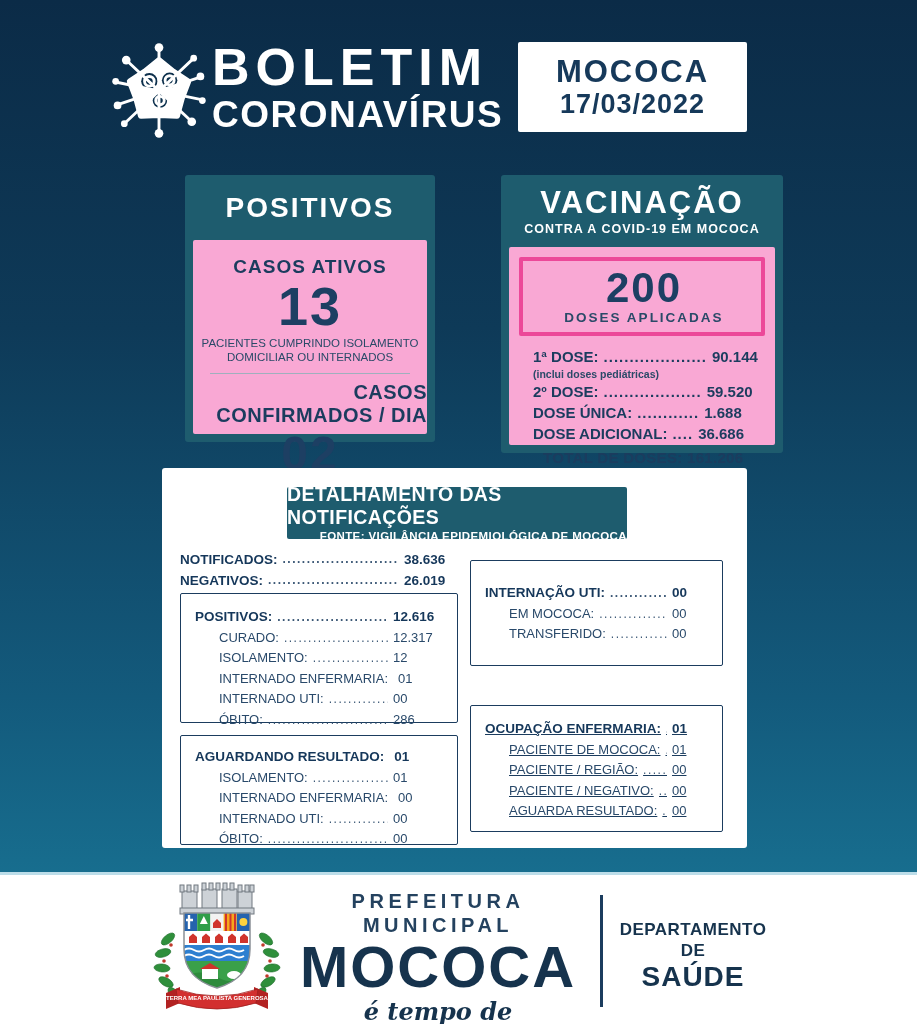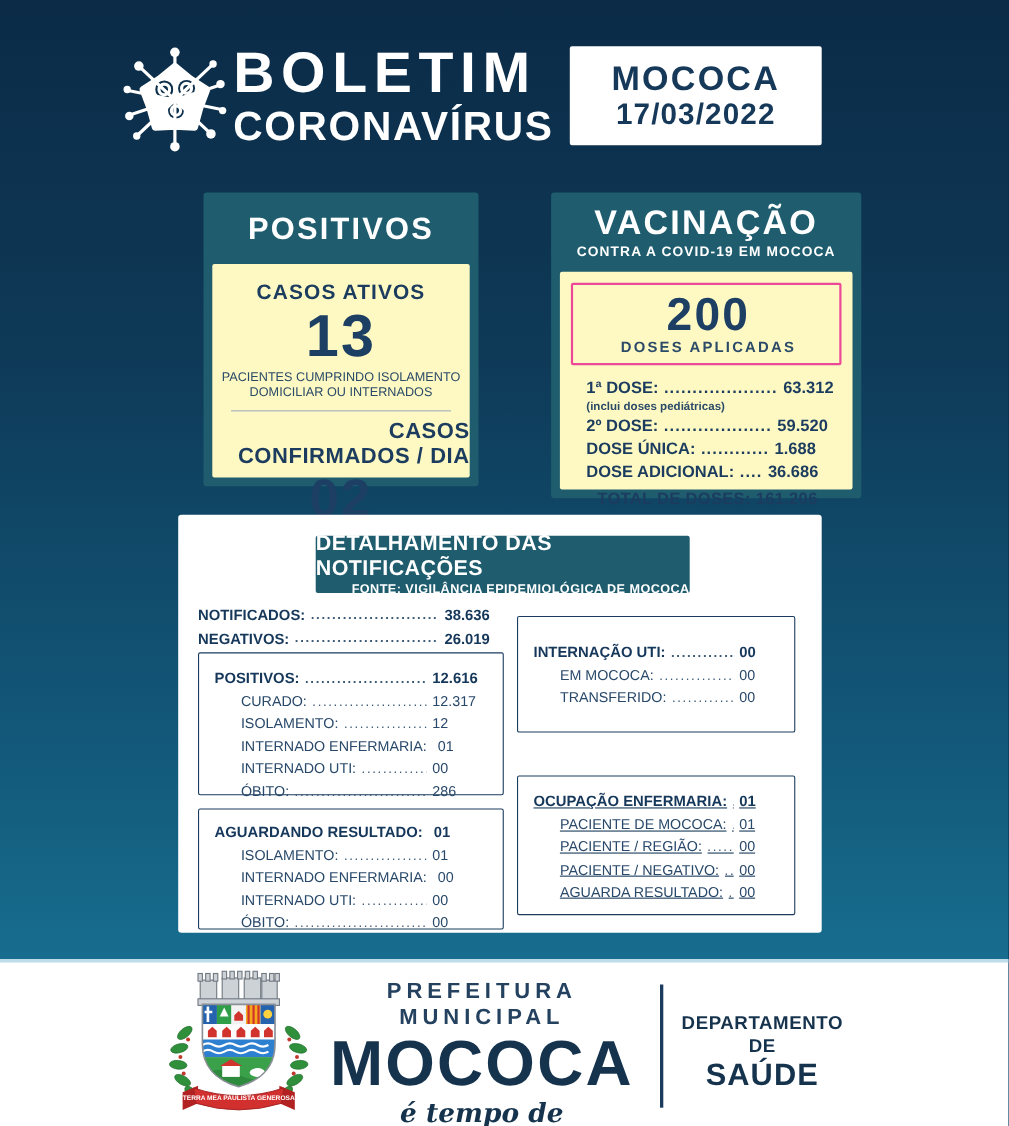--- a/index.html
+++ b/index.html
@@ -15,37 +15,37 @@
   .hdr-t2{font-size:37px;font-weight:800;letter-spacing:1.5px;line-height:42px;}
   .datebox{
     position:absolute;left:518px;top:42px;width:229px;height:90px;background:#fff;
     border-radius:2px;display:flex;flex-direction:column;align-items:center;justify-content:center;
   }
   .datebox .city{font-size:31px;font-weight:800;letter-spacing:2px;color:#16395a;line-height:34px;}
   .datebox .date{font-size:27px;font-weight:800;letter-spacing:1px;color:#16395a;line-height:30px;}
   
   .card{position:absolute;background:#1e5c6e;border-radius:3px;}
   .card .card-head{display:flex;flex-direction:column;align-items:center;justify-content:center;color:#fff;}
-  .card .card-body{background:#fef9c3;margin:0 8px 8px 8px;border-radius:2px;}
+  .card .card-body{background:#f9a8d4;margin:0 8px 8px 8px;border-radius:2px;}
   #card-positivos{left:185px;top:175px;width:250px;height:267px;}
   #card-positivos .card-head{height:65px;}
   #card-positivos .card-head .ttl{font-size:28px;font-weight:800;letter-spacing:2px;}
   #card-positivos .card-body{height:186px;padding-top:8px;text-align:center;}
   .ativos-label{font-size:19px;font-weight:800;letter-spacing:1px;margin-top:8px;}
   .big-num{font-size:54px;font-weight:800;line-height:56px;color:#1d3f63;letter-spacing:2px;}
   .ativos-note{font-size:11.5px;line-height:14px;color:#2a4a68;margin-top:2px;}
   .pos-divider{width:200px;height:1px;background:#9fb0bd;margin:9px auto 7px auto;}
   .confirmados-label{font-size:20px;font-weight:800;letter-spacing:0.5px;text-align:right;}
   .big-num2{font-size:48px;font-weight:800;line-height:50px;color:#1d3f63;letter-spacing:2px;margin-top:2px;}
   #card-vacina{left:465px;top:175px;width:282px;height:278px;margin-left:36px;}
   #card-vacina .card-head{height:72px;}
   #card-vacina .card-head .ttl{font-size:31px;font-weight:800;letter-spacing:2px;line-height:34px;}
   #card-vacina .card-head .sub{font-size:12.5px;font-weight:700;letter-spacing:1px;margin-top:2px;}
   #card-vacina .card-body{height:198px;padding:10px 10px 0 10px;box-sizing:border-box;}
-  .destaque{border:2px solid #ec4899;border-radius:2px;text-align:center;padding:5px 0 7px 4px;}
+  .destaque{border:4px solid #ec4899;border-radius:2px;text-align:center;padding:5px 0 7px 4px;}
   .destaque .dnum{font-size:42px;font-weight:800;letter-spacing:2px;color:#1d3f63;line-height:44px;}
   .destaque .dlbl{font-size:13.5px;font-weight:600;letter-spacing:2px;color:#2a4a68;}
   .vrows{padding:10px 4px 0 14px;}
   .vrow{display:flex;align-items:baseline;font-size:15px;font-weight:800;color:#1b3c5e;line-height:21px;white-space:nowrap;}
   .vrow .vdots{margin:0 5px;letter-spacing:1px;font-weight:700;overflow:hidden;}
   .vnota{font-size:10.5px;font-weight:700;color:#2a4a68;line-height:14px;}
   .vtotal{font-size:15px;font-weight:800;margin-top:5px;padding-left:10px;letter-spacing:0.3px;}
   
   #detail-card{position:absolute;left:162px;top:468px;width:585px;height:380px;background:#fff;border-radius:3px;}
   .detail-head{
@@ -162,21 +162,21 @@
     </div>
     <div class="card-body">
       <div class="destaque">
         <div class="dnum">200</div>
         <div class="dlbl">DOSES APLICADAS</div>
       </div>
       <div class="vrows">
         <div class="vrow">
           <span class="lbl">1ª DOSE:</span>
           <span class="vdots">....................</span>
-          <span class="val">63.312</span>
+          <span class="val">90.144</span>
         </div>
         <div class="vnota">(inclui doses pediátricas)</div>
         <div class="vrow">
           <span class="lbl">2º DOSE:</span>
           <span class="vdots">...................</span>
           <span class="val">59.520</span>
         </div>
         <div class="vrow">
           <span class="lbl">DOSE ÚNICA:</span>
           <span class="vdots">............</span>

